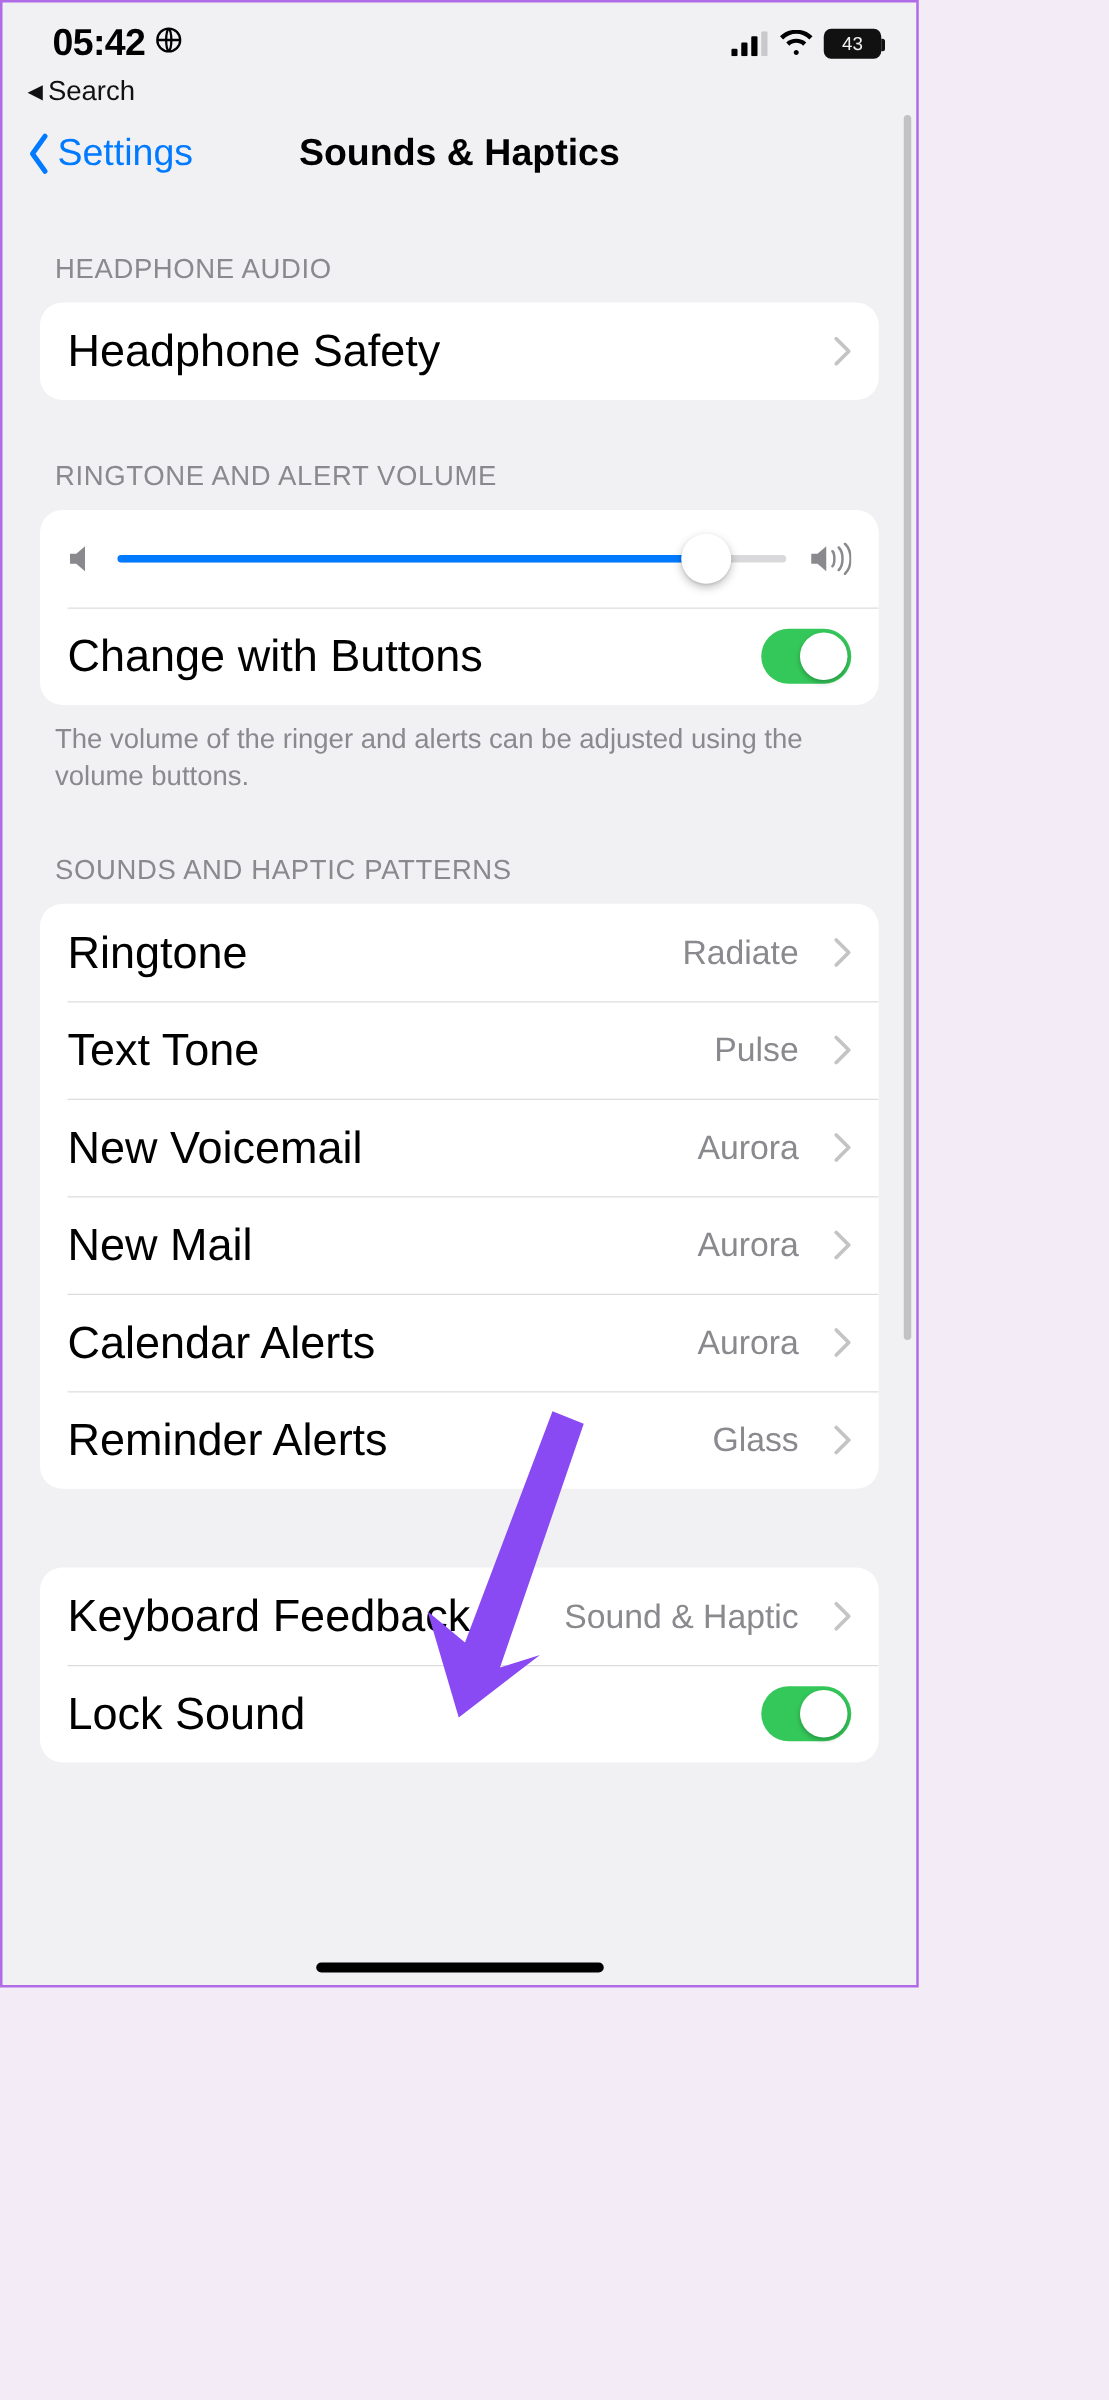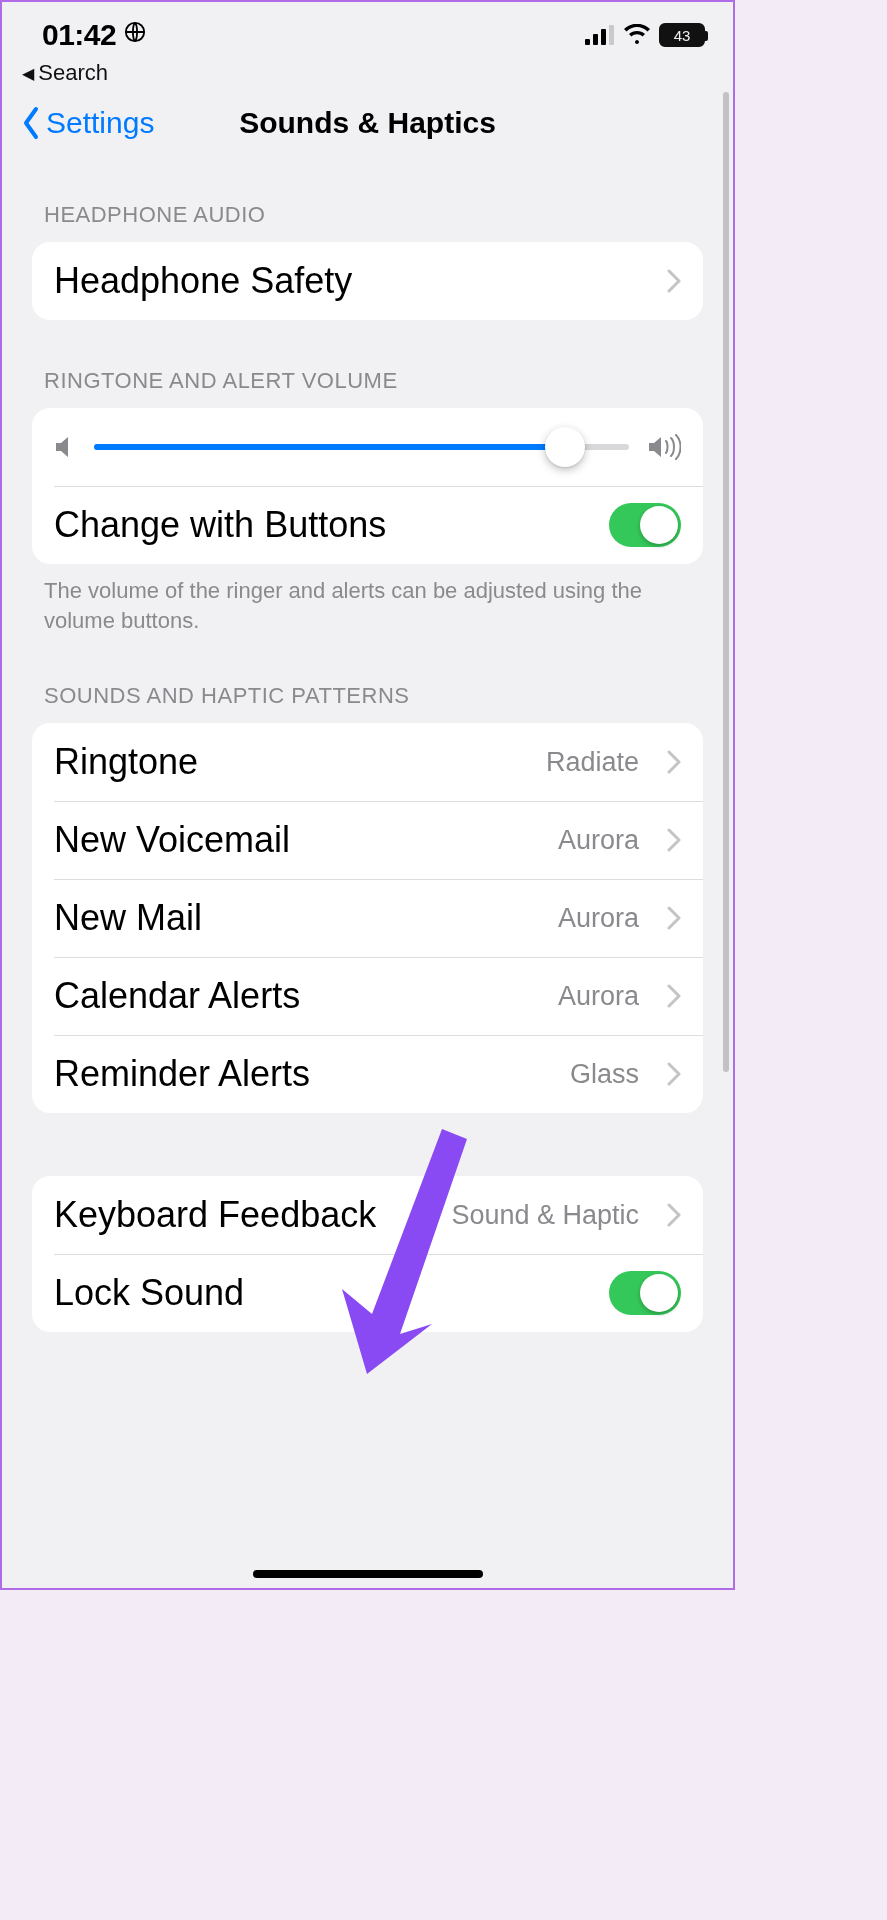--- a/index.html
+++ b/index.html
@@ -209,21 +209,21 @@
   .last-group { margin-top: 63px; }
 </style>
 </head>
 <body>
 
 <div class="device">
   <div class="scrollbar-indicator"></div>
 
   <div class="status-bar">
     <div class="status-left">
-      <span class="clock">01:42</span>
+      <span class="clock">05:42</span>
       <span class="globe">
         <svg width="22" height="22" viewBox="0 0 24 24">
             <circle cx="12" cy="12" r="10" fill="none" stroke="#000" stroke-width="2"></circle>
             <path d="M2 12h20M12 2c3 3 3 17 0 20M12 2c-3 3-3 17 0 20" fill="none" stroke="#000" stroke-width="2"></path>
           </svg>
       </span>
     </div>
     <div class="status-right">
       <span class="bars">
         <svg width="30" height="20" viewBox="0 0 30 20">
@@ -310,20 +310,31 @@
         <span class="row-right">
             <span class="row-value">Radiate</span>
             <span class="chevron">
               <svg viewBox="0 0 14 24">
                 <path d="M2 2 L12 12 L2 22"></path>
               </svg>
             </span>
           </span>
       </div>
       <div class="row">
+        <span class="row-label">Text Tone</span>
+        <span class="row-right">
+            <span class="row-value">Pulse</span>
+            <span class="chevron">
+              <svg viewBox="0 0 14 24">
+                <path d="M2 2 L12 12 L2 22"></path>
+              </svg>
+            </span>
+          </span>
+      </div>
+      <div class="row">
         <span class="row-label">New Voicemail</span>
         <span class="row-right">
             <span class="row-value">Aurora</span>
             <span class="chevron">
               <svg viewBox="0 0 14 24">
                 <path d="M2 2 L12 12 L2 22"></path>
               </svg>
             </span>
           </span>
       </div>

